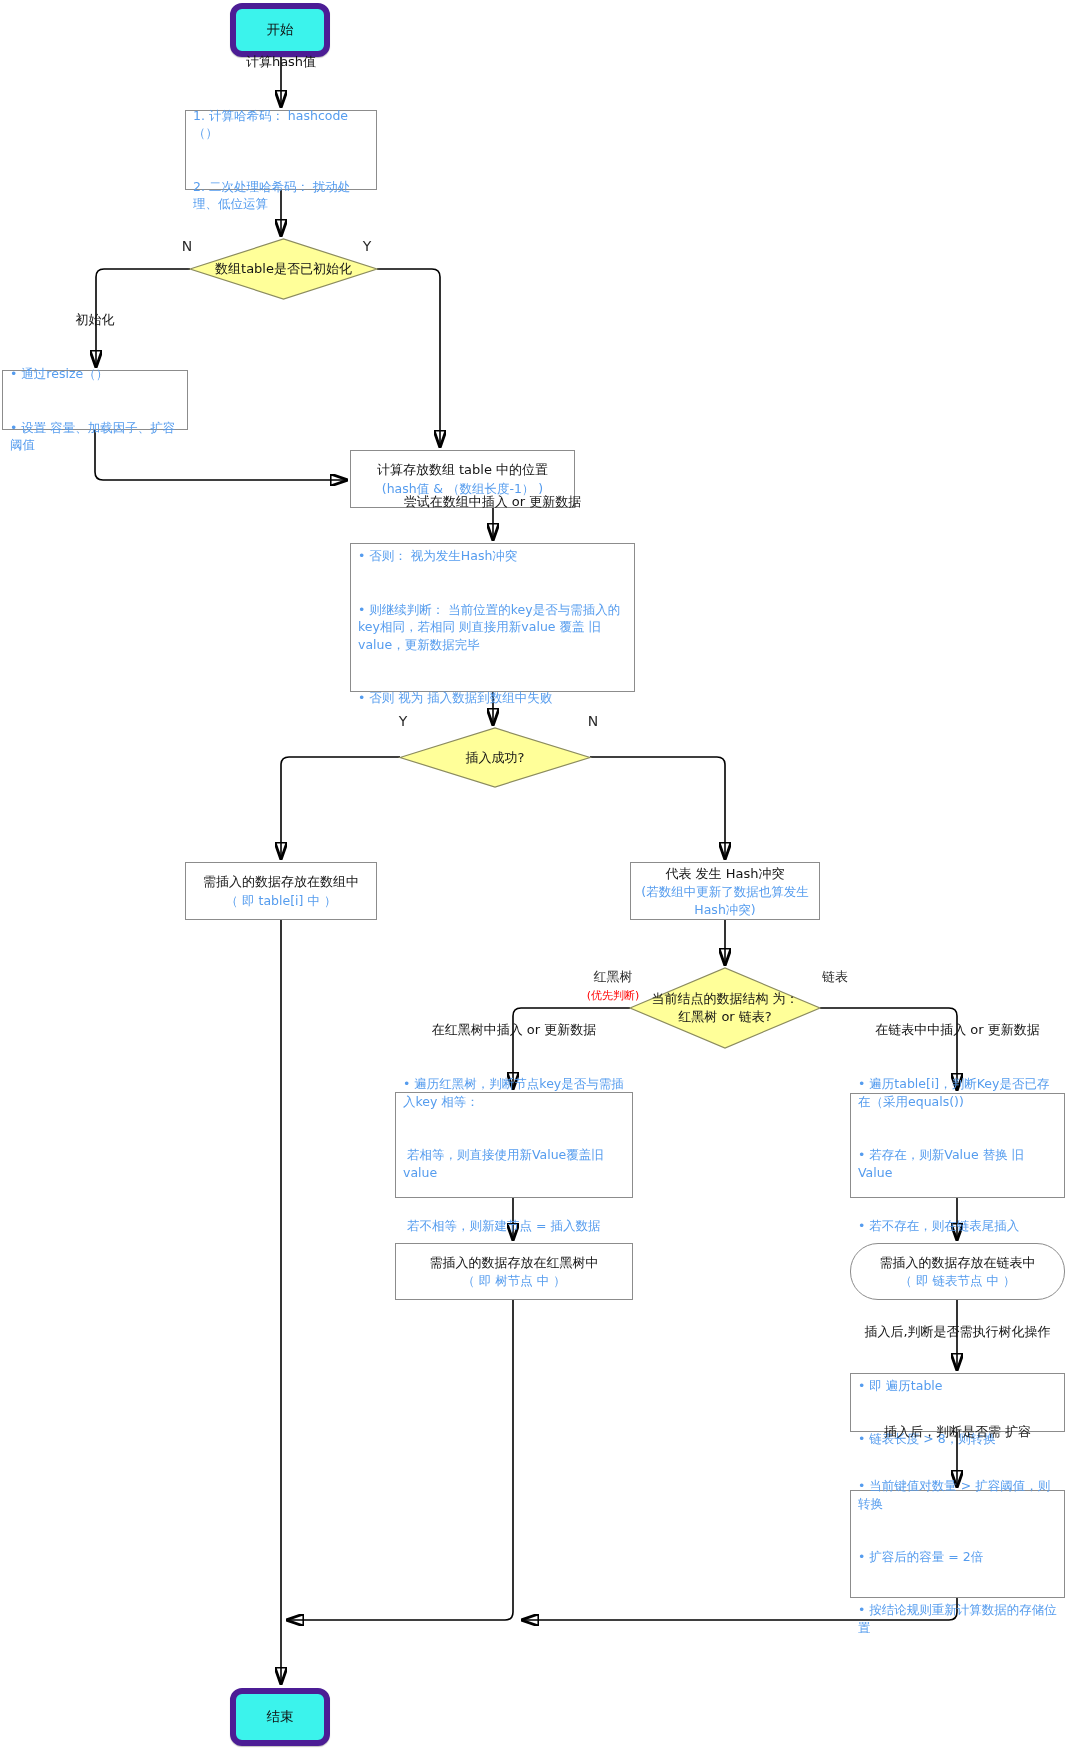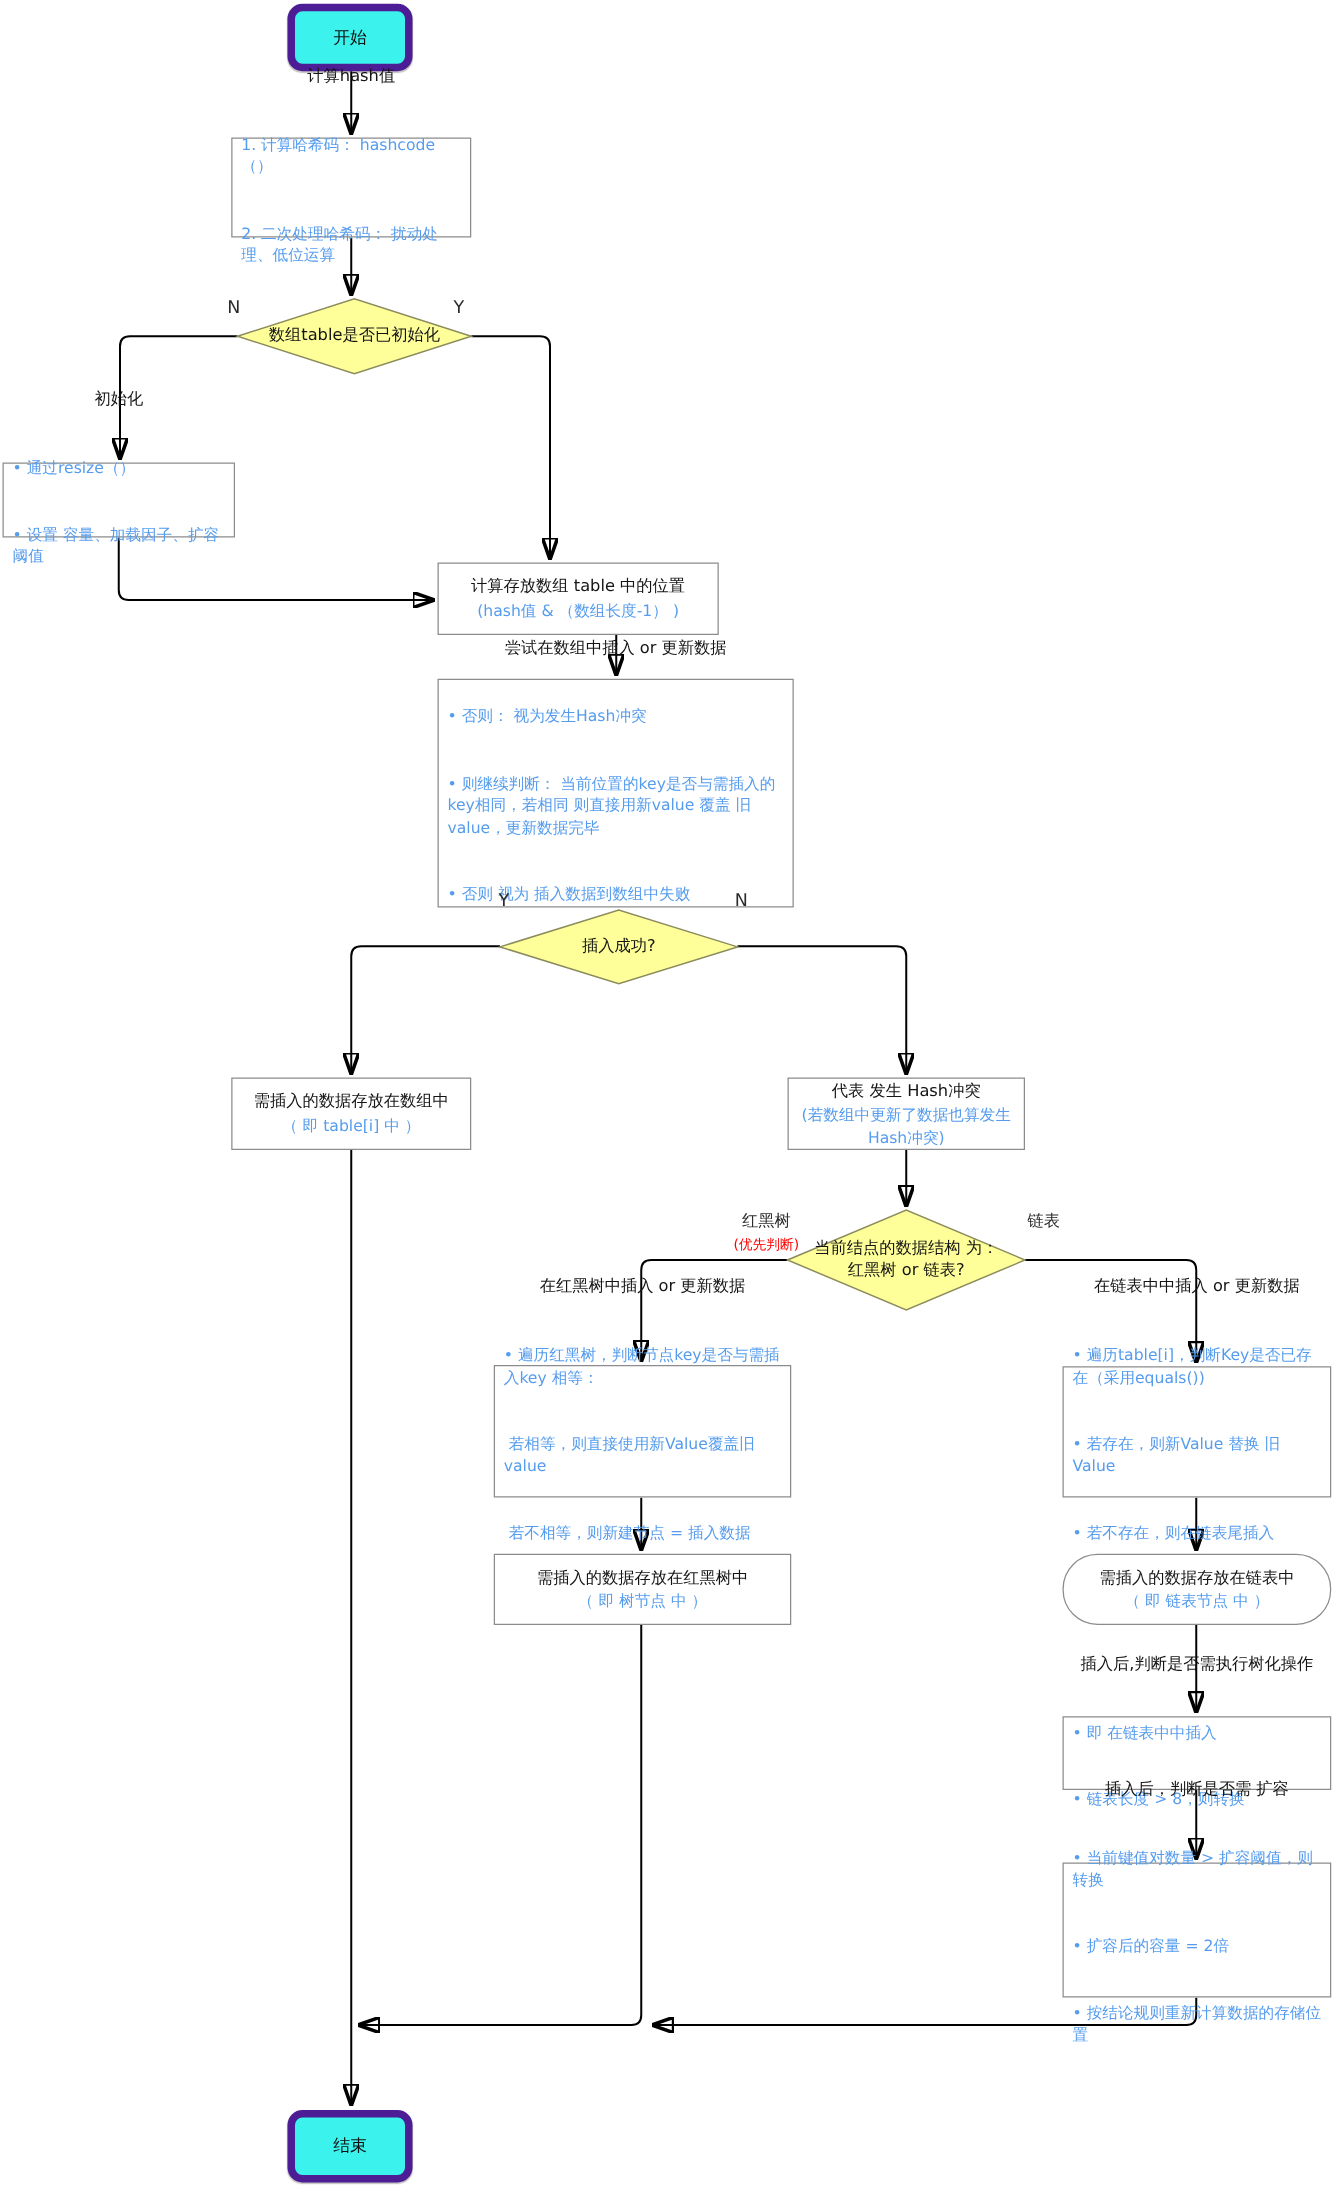--- a/index.html
+++ b/index.html
@@ -77,21 +77,21 @@
       <div>• 通过resize（）</div>
       <div>• 设置 容量、加载因子、扩容阈值</div>
     </div>
   </div>
 
   <div class="node" style="left:350px;top:450px;width:225px;height:58px;">
     <div class="title">计算存放数组 table 中的位置</div>
     <div class="body center">(hash值 &amp; （数组长度-1） )</div>
   </div>
 
-  <div class="node" style="left:350px;top:543px;width:285px;height:183px;">
+  <div class="node" style="left:350px;top:543px;width:285px;height:149px;">
     <div class="title">尝试在数组中插入 or 更新数据</div>
     <div class="body">
       <div>• 否则： 视为发生Hash冲突</div>
       <div>• 则继续判断： 当前位置的key是否与需插入的key相同，若相同 则直接用新value 覆盖 旧value，更新数据完毕</div>
       <div>• 否则 视为 插入数据到数组中失败</div>
     </div>
   </div>
 
   <div class="node" style="left:185px;top:862px;width:192px;height:58px;">
     <div class="title">需插入的数据存放在数组中</div>
@@ -127,21 +127,21 @@
   </div>
 
   <div class="node" style="left:850px;top:1243px;width:215px;height:57px;border-radius:28px;">
     <div class="title">需插入的数据存放在链表中</div>
     <div class="body center">（ 即 链表节点 中 ）</div>
   </div>
 
   <div class="node" style="left:850px;top:1373px;width:215px;height:59px;">
     <div class="title">插入后,判断是否需执行树化操作</div>
     <div class="body">
-      <div>• 即 在链表中中插入</div>
+      <div>• 即 遍历table</div>
       <div>• 链表长度 &gt; 8，则转换</div>
     </div>
   </div>
 
   <div class="node" style="left:850px;top:1490px;width:215px;height:108px;">
     <div class="title" style="padding-top:6px;">插入后，判断是否需 扩容</div>
     <div class="body">
       <div>• 当前键值对数量 &gt; 扩容阈值，则转换</div>
       <div>• 扩容后的容量 = 2倍</div>
       <div>• 按结论规则重新计算数据的存储位置</div>

